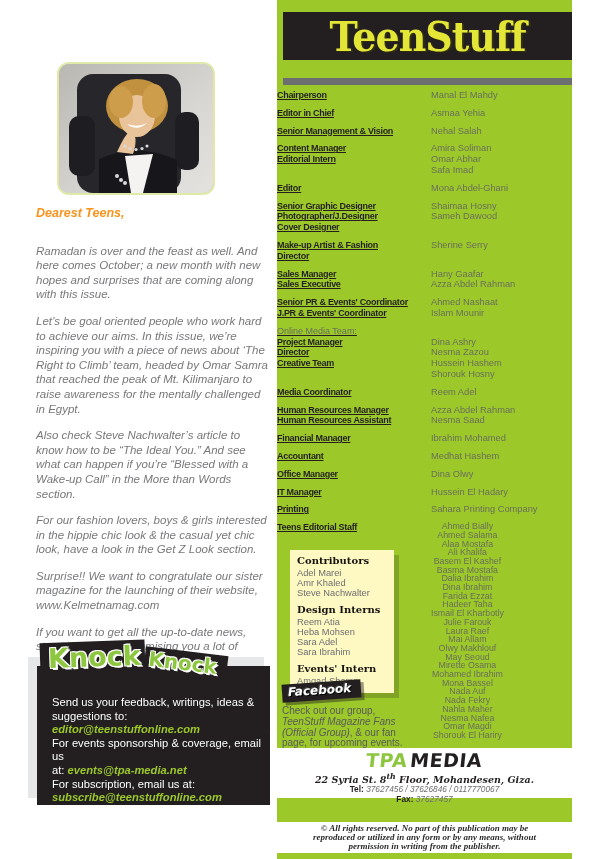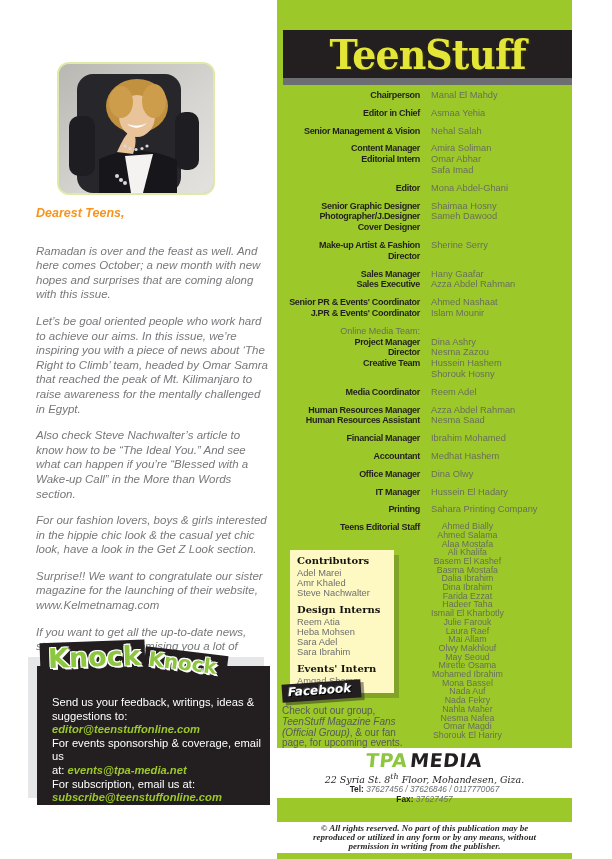--- a/index.html
+++ b/index.html
@@ -23,30 +23,30 @@
         font-family:"DejaVu Sans", sans-serif; font-weight:bold;
         text-shadow:-1px -1px 0 #fff, 1px -1px 0 #fff, -1px 1px 0 #fff, 1px 1px 0 #fff, 2px 2px 0 #fff; }
   .knock-w1 { font-size:27px; padding:0 4px 2px 8px; }
   .knock-w2 { font-size:20px; padding:0 10px 2px 4px; transform:rotate(9deg) translateY(7px); }
   .knock-text { position:absolute; left:52px; top:696px; width:210px;
                 color:#ffffff; font-size:11.2px; line-height:13.6px; }
   .email { color:#9CC929; font-weight:bold; font-style:italic; }
 
   
   .panel { position:absolute; left:277px; top:0; width:295px; height:859px; background:#9CC929; }
-  .header-band { position:absolute; left:6px; right:0; top:30px; height:48px; background:#231F20;
+  .header-band { position:absolute; left:6px; right:0; top:12px; height:48px; background:#231F20;
                  display:flex; align-items:center; justify-content:center; }
   .logo { font-family:"DejaVu Serif", serif; font-weight:bold; font-size:38px; color:#E4E637;
           letter-spacing:-1px; transform:scaleY(1.08); text-shadow:2px 1px 0 rgba(60,60,0,0.55); }
   .gray-strip { position:absolute; left:6px; right:0; top:78px; height:7px; background:#6D6E71; }
 
   .credits { position:absolute; left:0; top:90px; width:295px; }
   .credit-row { display:flex; margin-bottom:7px; }
-  .credit-roles { width:143px; flex-shrink:0; text-align:right; font-weight:bold;
-                  font-size:9px; letter-spacing:-0.3px; line-height:10.8px; color:#231F20; }
+  .credit-roles { width:143px; flex-shrink:0; font-weight:bold;
+                  font-size:9px; letter-spacing:-0.3px; line-height:10.8px; color:#231F20;text-decoration:underline; }
   .credit-roles .pre { font-weight:normal; letter-spacing:0; color:#696E5C; }
   .credit-names { margin-left:11px; font-size:9.3px; line-height:10.8px; color:#696E5C; }
   .credit-names.offset { padding-top:10.8px; }
   .credit-row.staff .credit-names div { font-size:8.8px; line-height:8.7px;text-align:center; }
 
   .contrib-box { position:absolute; left:13px; top:550px; width:104px; background:#fef9c3;
                  padding:5px 7px 7px; box-shadow:5px 5px 0 rgba(35,31,32,0.22); }
   .contrib-header { font-family:"DejaVu Serif", serif; font-weight:bold; font-size:10px;
                     color:#161410; line-height:11px; margin-bottom:2px; }
   .contrib-section { margin-bottom:6px; }
@@ -60,21 +60,21 @@
   .fb-text { position:absolute; left:5px; top:706px; width:132px;
              font-size:10px; line-height:10.8px; color:#58595B; }
   .fb-text .it { font-style:italic; }
 
   .pub-band { position:absolute; left:0; top:748px; width:295px; height:50px; background:#ffffff;
               text-align:center; padding-top:2px; }
   .pub-logo { font-weight:bold; font-size:19px; letter-spacing:0.5px; transform:skewX(-6deg);
               display:inline-block; line-height:20px; font-family:"DejaVu Sans", sans-serif; }
   .pub-logo .tpa { color:#8DC63F; }
   .pub-logo .media { color:#231F20; margin-left:3px; }
-  .pub-address { font-family:"DejaVu Serif", serif; font-style:italic; font-weight:normal;
+  .pub-address { font-family:"DejaVu Serif", serif; font-style:italic; font-weight:bold;
                  font-size:9.5px; color:#231F20; line-height:11px; }
   .pub-line { font-size:8.3px; line-height:9.5px; color:#6D6E71; font-style:italic; }
   .pub-line b { color:#231F20; font-style:normal; }
 
   .copy-box { position:absolute; left:0; top:822px; width:295px; height:31px; background:#ffffff;
               text-align:center; padding-top:2px; font-family:"Liberation Serif", serif;
               font-style:italic; font-weight:bold; font-size:9px; line-height:8.8px; color:#2b2b2b; }
 </style>
 </head>
 <body>

